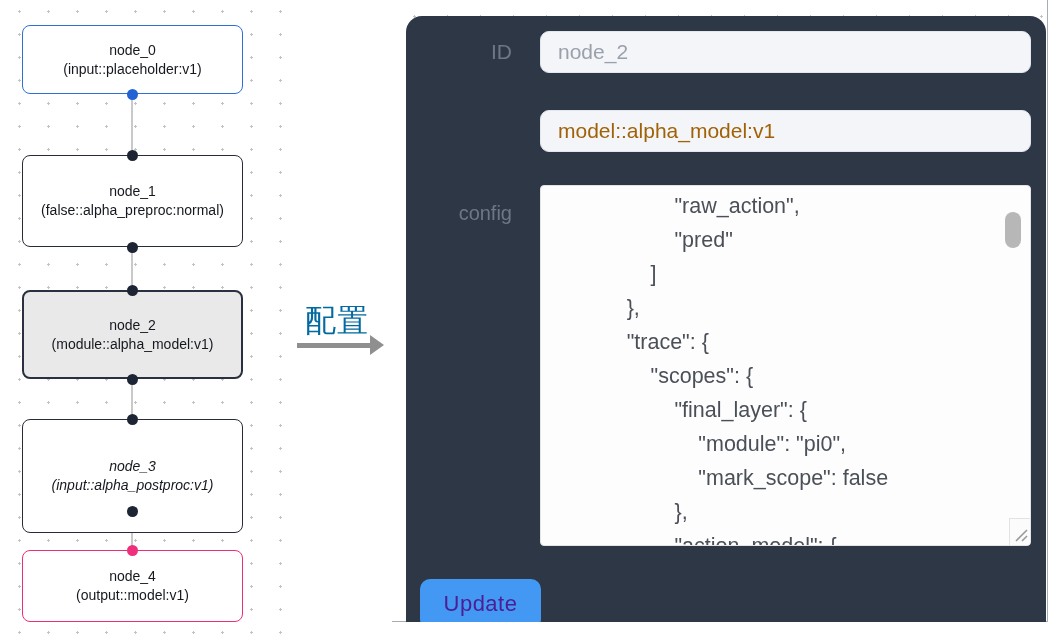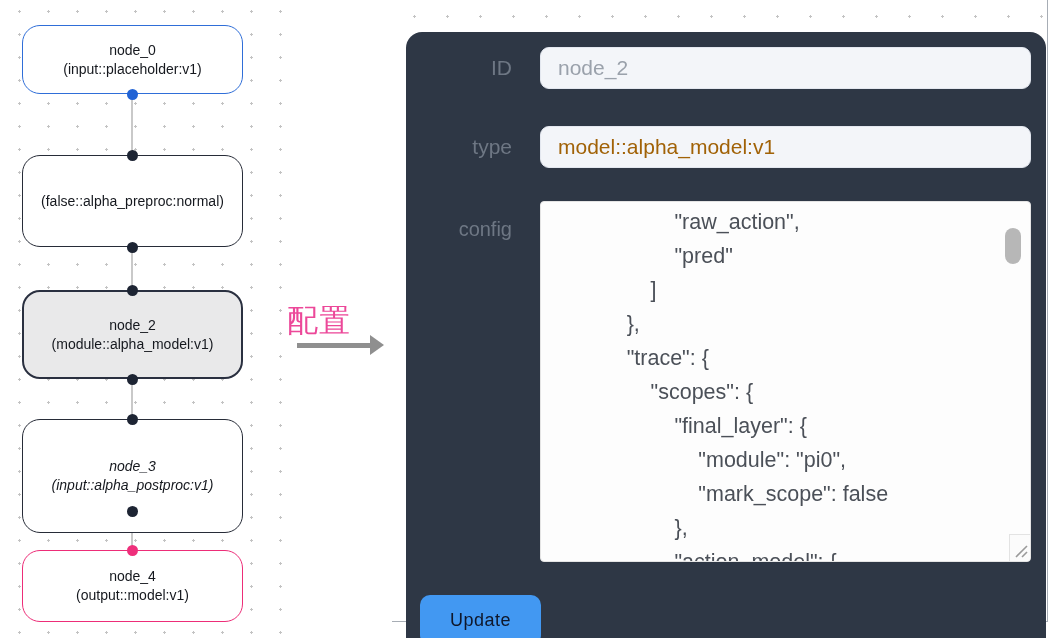--- a/index.html
+++ b/index.html
@@ -25,21 +25,21 @@
     background-position: 6px 5px;
     border-right: 1px solid #a7adb5;
     border-bottom: 1px solid #a7adb5;
   }
 
   
   .node {
     position: absolute; left: 22px; width: 221px;
     background: #ffffff;
     border: 1.5px solid #272c38;
-    border-radius: 18px;
+    border-radius: 8px;
     display: flex; flex-direction: column; justify-content: center;
     text-align: center;
     padding: 2px 8px;
     font-size: 14px; line-height: 19px; color: #15181e;
   }
   .node .sub { word-break: break-all; }
   .node-input  { border-color: #2f6ed8; }
   .node-selected { border-color: #2a3040; border-width: 2px; background: #e9e9ea; }
   .node-output { border-color: #ed2d78; }
 
@@ -48,38 +48,38 @@
   }
   .port {
     position: absolute; left: 126.5px; width: 11px; height: 11px;
     border-radius: 50%; background: #1d2433;
   }
   .port-blue { background: #2163d5; }
   .port-pink { background: #ee2f7b; }
 
   
   .annot-label {
-    position: absolute; left: 287px; top: 300px;
-    font-size: 31px; font-weight: 500; color: #ec4899; letter-spacing: 1px;
+    position: absolute; left: 305px; top: 300px;
+    font-size: 31px; font-weight: 500; color: #0369a1; letter-spacing: 1px;
   }
   .annot-arrow-shaft {
     position: absolute; left: 297px; top: 343px; width: 74px; height: 5px;
     background: #8f8f8f;
   }
   .annot-arrow-head {
     position: absolute; left: 370px; top: 335px;
     width: 0; height: 0;
     border-top: 10px solid transparent;
     border-bottom: 10px solid transparent;
     border-left: 14px solid #8f8f8f;
   }
 
   
   .panel {
-    position: absolute; left: 14px; top: 32px; width: 640px; height: 606px;
+    position: absolute; left: 14px; top: 16px; width: 640px; height: 606px;
     background: #2e3745;
     border-radius: 16px 16px 0 0;
     overflow: hidden;
   }
   .panel-label {
     position: absolute; left: 0; width: 118px;
     text-align: right; padding-right: 12px;
     color: #6e7784; font-size: 21px;
   }
   .lbl-id   { top: 15px; height: 42px; line-height: 42px; }
@@ -122,21 +122,21 @@
     background: #fbfbfb;
     border-left: 1px solid #e3e3e3;
     border-top: 1px solid #e3e3e3;
   }
   .resize-corner svg { position: absolute; right: 2px; bottom: 3px; }
 
   .update-btn {
     position: absolute; left: 14px; top: 563px; width: 121px; height: 50px;
     background: #4298f2;
     border: none; border-radius: 10px;
-    color: #0f172a; font-size: 18px; font-weight: 500; letter-spacing: 0.5px;
+    color: #4c1d95; font-size: 22px; font-weight: 500; letter-spacing: 0.5px;
     font-family: "Liberation Sans", sans-serif;
     text-align: center; line-height: 44px;
     cursor: pointer;
   }
 </style>
 </head>
 <body>
 
 <div class="dots-left">
 
@@ -144,20 +144,21 @@
   <div class="edge" style="top:247px;height:43px;"></div>
   <div class="edge" style="top:379px;height:40px;"></div>
   <div class="edge" style="top:511px;height:39px;"></div>
 
   <div class="node node-input" style="top:25px;height:69px;">
     <div>node_0</div>
     <div class="sub">(input::placeholder:v1)</div>
   </div>
 
   <div class="node" style="top:155px;height:92px;">
+    <div>node_1</div>
     <div class="sub">(false::alpha_preproc:normal)</div>
   </div>
 
   <div class="node node-selected" style="top:290px;height:89px;">
     <div>node_2</div>
     <div class="sub">(module::alpha_model:v1)</div>
   </div>
 
   <div class="node" style="top:419px;height:114px;font-style:italic;">
     <div>node_3</div>
@@ -182,21 +183,20 @@
 <div class="annot-label">配置</div>
 <div class="annot-arrow-shaft"></div>
 <div class="annot-arrow-head"></div>
 
 <div class="dots-right">
   <div class="panel">
 
     <div class="panel-label lbl-id">ID</div>
     <input class="panel-input inp-id" readonly="" value="node_2" style="">
 
-    <div class="panel-label lbl-type">type</div>
     <input class="panel-input inp-type" readonly="" value="model::alpha_model:v1" style="">
 
     <div class="panel-label lbl-config">config</div>
     <div class="config-box">
       <pre>                    "raw_action",
                     "pred"
                 ]
             },
             "trace": {
                 "scopes": {

